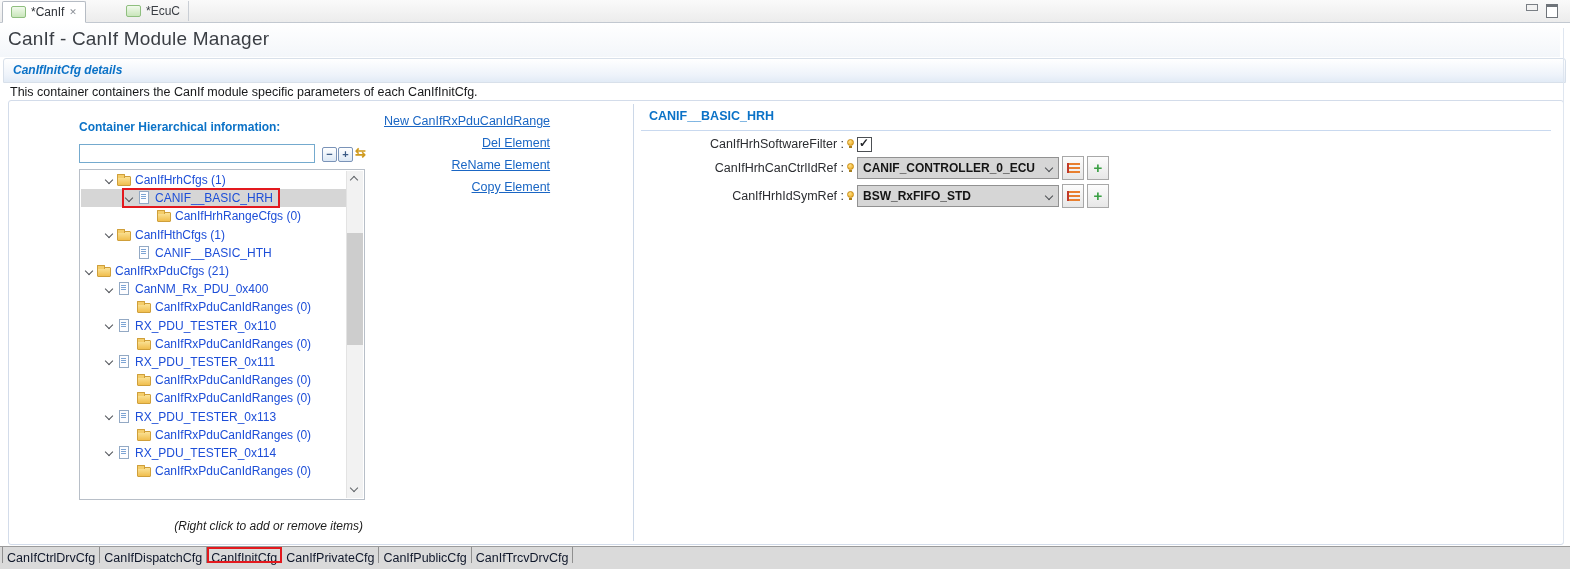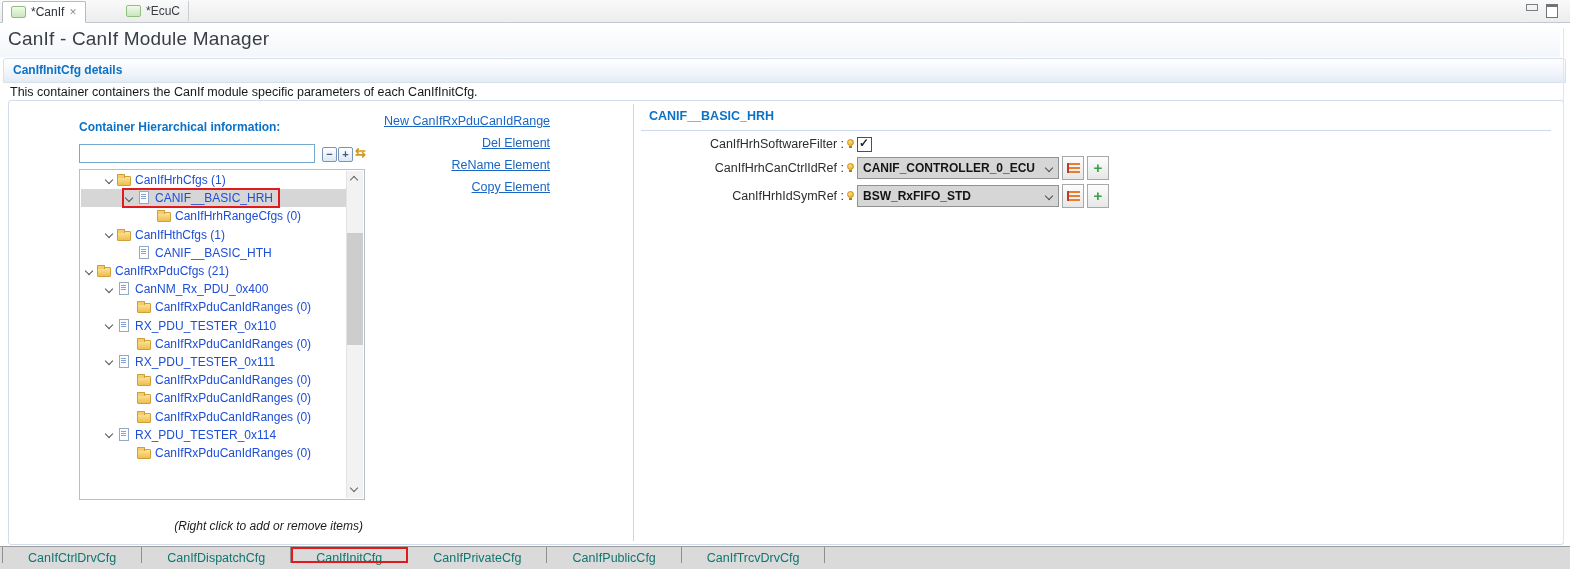--- a/index.html
+++ b/index.html
@@ -22,21 +22,21 @@
   .ic-max{right:12px;width:10px;height:10px;border:1px solid #6f747a;border-top:3px solid #6f747a;background:#fff;}
 
   
   .formheader{position:absolute;left:0;top:23px;right:10px;height:34px;
               background:linear-gradient(#ffffff,#f3f6fa);}
   .ptitle{margin:0;padding:5px 0 0 8px;font-size:19px;font-weight:400;color:#3a3e44;letter-spacing:.2px;}
 
   
   .sectionbar{position:absolute;left:3px;top:58px;right:4px;height:23px;
               border:1px solid #d8e0ea;border-radius:3px 3px 0 0;
-              background:linear-gradient(180deg,#ffffff 0%,#eef3fa 70%,#e2ebf6 100%);}
+              background:linear-gradient(180deg,#ffffff 0%,#eef3fa 70%,#e2ebf6 100%);font-style:italic;}
   .sectiontitle{display:inline-block;padding:4px 0 0 9px;font-size:12px;font-weight:bold;color:#0b72c7;}
   .descr{position:absolute;left:10px;top:85px;font-size:12.5px;color:#17181a;}
 
   
   .content{position:absolute;left:8px;top:100px;width:1554px;height:443px;
            border:1px solid #d3dcea;border-radius:3px;}
   .vdivider{position:absolute;left:624px;top:3px;bottom:3px;width:1px;background:#ccd8e8;}
 
   
   .lefthdr{position:absolute;left:70px;top:19px;font-size:12px;font-weight:bold;color:#0b72c7;}
@@ -108,21 +108,21 @@
         border-right:1.3px solid #4b4e52;border-bottom:1.3px solid #4b4e52;transform:rotate(45deg);}
   .refbtn{width:20px;height:22px;margin-left:3px;border:1px solid #a8a8a8;
           background:linear-gradient(#fdfdfd,#e7e7e7);display:flex;align-items:center;justify-content:center;}
   .listicon{width:11px;height:10px;background:repeating-linear-gradient(#e87f2f 0 2px,transparent 2px 4px);
             border-left:2px solid #c0392b;}
   .plusicon{font-size:15px;font-weight:bold;color:#3aa044;line-height:1;margin-top:-2px;}
 
   
   .bottombar{position:absolute;left:0;top:546px;right:0;height:23px;background:#dadada;
              border-top:1px solid #9b9b9b;display:flex;align-items:stretch;padding-left:2px;}
-  .btab{height:16px;line-height:22px;padding:0 25px;font-size:12.5px;color:#0f766e;
+  .btab{height:16px;line-height:22px;padding:0 4px;font-size:12.5px;color:#0f172a;
         border-right:1px solid #8f8f8f;}
   .btab:first-child{border-left:1px solid #8f8f8f;}
   .btab.hl{outline:2px solid #e3191e;outline-offset:-2px;}
   .rightedge{position:absolute;right:6px;top:28px;bottom:26px;width:1px;background:#dfe6f0;}
 </style>
 </head>
 <body>
 
 <div class="screen">
 
@@ -258,20 +258,28 @@
           </div>
           <div class="trow">
             <span class="tindent" style="width: 42px;"></span>
             <span class="rowinner">
               <span class="chev empty"></span>
               <span class="ticon folder"></span>
               <span class="tlabel">CanIfRxPduCanIdRanges (0)</span>
             </span>
           </div>
           <div class="trow">
+            <span class="tindent" style="width: 22px;"></span>
+            <span class="rowinner">
+              <span class="chev"></span>
+              <span class="ticon doc"></span>
+              <span class="tlabel">RX_PDU_TESTER_0x113</span>
+            </span>
+          </div>
+          <div class="trow">
             <span class="tindent" style="width: 42px;"></span>
             <span class="rowinner">
               <span class="chev empty"></span>
               <span class="ticon folder"></span>
               <span class="tlabel">CanIfRxPduCanIdRanges (0)</span>
             </span>
           </div>
           <div class="trow">
             <span class="tindent" style="width: 22px;"></span>
             <span class="rowinner">

